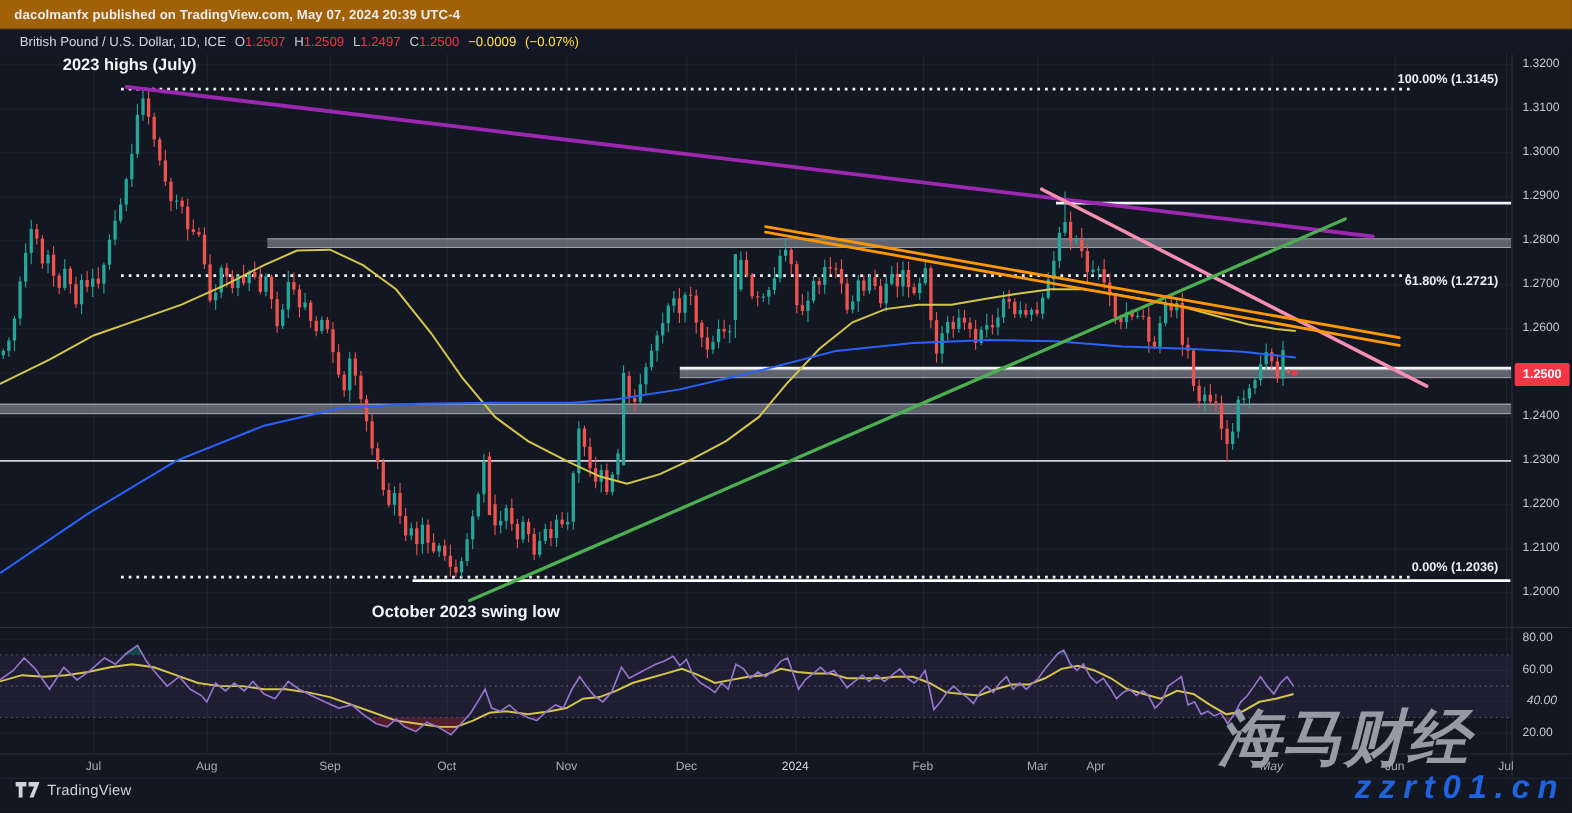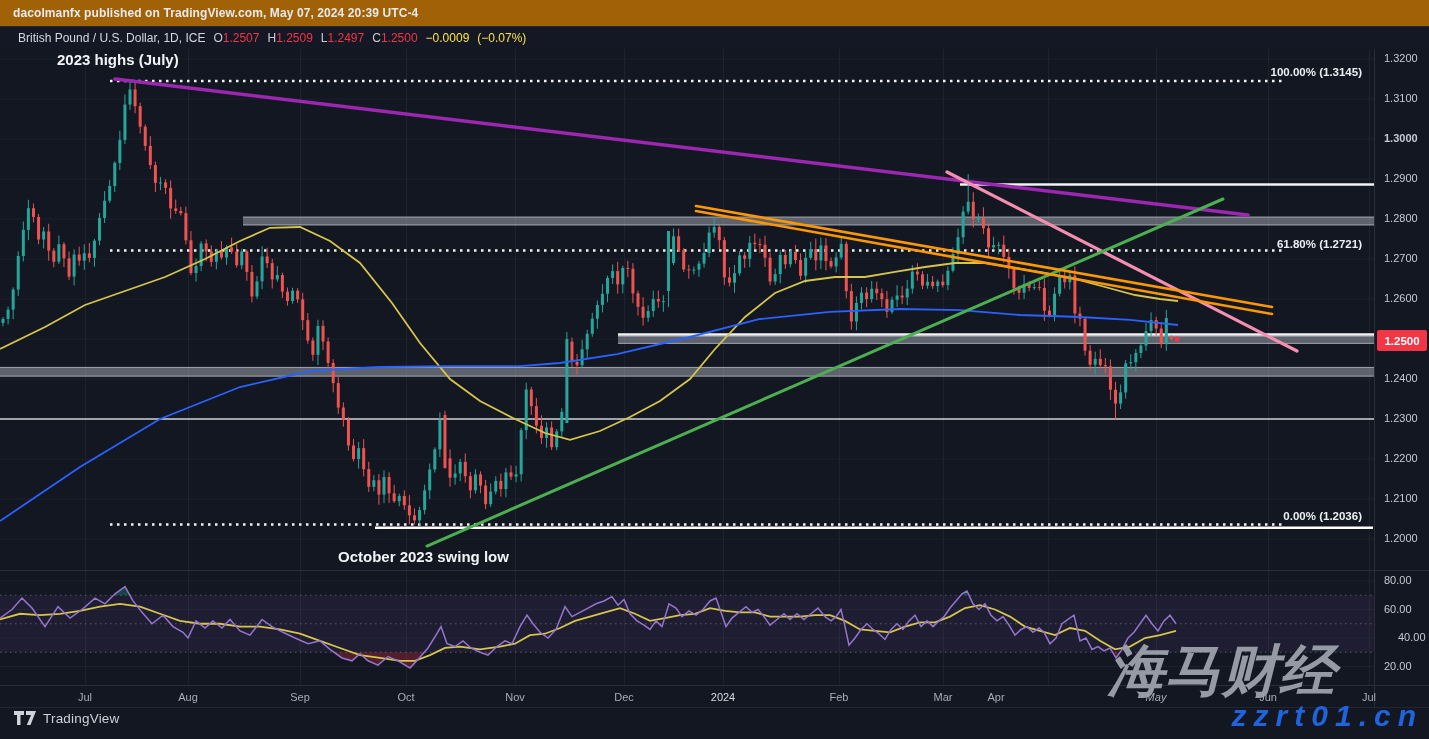--- a/index.html
+++ b/index.html
@@ -605,43 +605,43 @@
     <span class="grp"><span>L</span><span class="val">1.2497</span></span>
     <span class="grp"><span>C</span><span class="val">1.2500</span></span>
     <span class="chg">−0.0009</span>
     <span class="chg">(−0.07%)</span>
   </div>
 
   <div class="overlay">
     <div class="anno" style="left:57px;top:51px;">2023 highs (July)</div>
     <div class="anno" style="left:338px;top:548px;">October 2023 swing low</div>
   <div class="fib-label" style="right: 67px; top: 66px;">100.00% (1.3145)</div>
-      <div class="fib-label" style="right: 67px; top: 238px;">61.80% (1.2721)</div>
+      <div class="fib-label" style="right: 67px; top: 250px;">61.80% (1.2721)</div>
       <div class="fib-label" style="right: 67px; top: 509.6px;">0.00% (1.2036)</div>
     </div>
 
   <div id="price-scale">
       <div class="ytick" style="left: 10px; top: 4px;">1.3200</div>
       <div class="ytick" style="left: 10px; top: 44px;">1.3100</div>
-      <div class="ytick" style="left: 10px; top: 84px; font-weight: bold;">1.3000</div>
+      <div class="ytick" style="left: 10px; top: 84px;">1.3000</div>
       <div class="ytick" style="left: 10px; top: 124px;">1.2900</div>
       <div class="ytick" style="left: 10px; top: 164px;">1.2800</div>
       <div class="ytick" style="left: 10px; top: 204px;">1.2700</div>
       <div class="ytick" style="left: 10px; top: 244px;">1.2600</div>
       <div class="ytick" style="left: 10px; top: 284px;">1.2500</div>
       <div class="ytick" style="left: 10px; top: 324px;">1.2400</div>
       <div class="ytick" style="left: 10px; top: 364px;">1.2300</div>
       <div class="ytick" style="left: 10px; top: 404px;">1.2200</div>
       <div class="ytick" style="left: 10px; top: 444px;">1.2100</div>
       <div class="ytick" style="left: 10px; top: 484px;">1.2000</div>
     </div>
   <div id="rsi-scale">
       <div class="ytick" style="left: 10px; top: 3px;">80.00</div>
       <div class="ytick" style="left: 10px; top: 31.5px;">60.00</div>
-      <div class="ytick" style="left: 24px; top: 60px;">40.00</div>
+      <div class="ytick" style="left: 14px; top: 60px; font-style: italic;">40.00</div>
       <div class="ytick" style="left: 10px; top: 88.5px;">20.00</div>
     </div>
   <div id="time-scale">
       <div class="xtick" style="left: 85px;">Jul</div>
       <div class="xtick" style="left: 188px;">Aug</div>
       <div class="xtick" style="left: 300px;">Sep</div>
       <div class="xtick" style="left: 406px;">Oct</div>
       <div class="xtick" style="left: 515px;">Nov</div>
       <div class="xtick" style="left: 624px;">Dec</div>
       <div class="xtick major" style="left: 723px;">2024</div>

